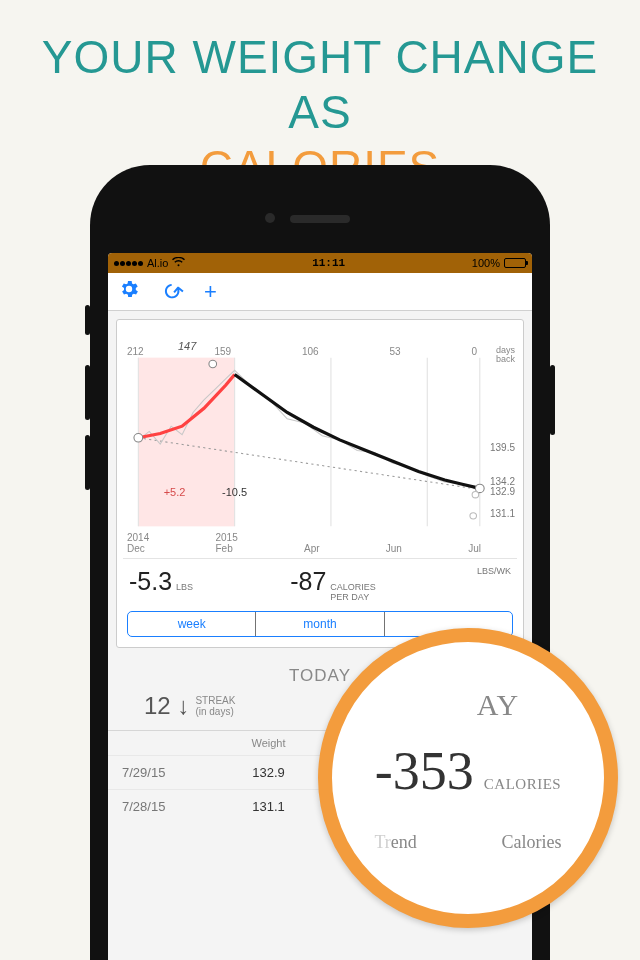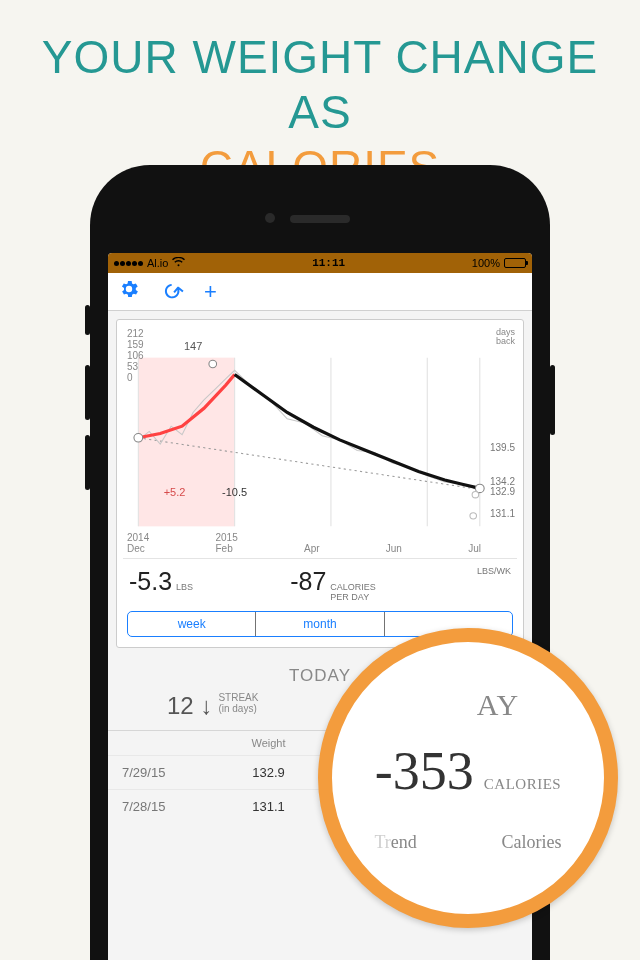--- a/index.html
+++ b/index.html
@@ -86,23 +86,23 @@
   .card {
     margin:8px; background:#fff; border:1px solid #ccc; border-radius:3px;
     padding:6px 6px 10px 6px;
   }
   .chart-box { position:relative; height:232px; }
   .chart-svg { width:100%; height:100%; display:block; }
   .top-ticks, .bot-ticks {
     position:absolute; left:0; right:36px; display:flex; justify-content:space-between;
     font-size:10px; color:#888;
   }
-  .top-ticks { top:2px; padding:0 4px;flex-direction:column; }
+  .top-ticks { top:20px; padding:0 4px; }
   .top-ticks .unit { position:absolute; right:-34px; top:0; font-size:9px; text-align:left; line-height:1; color:#888;}
-  .peak-label { position:absolute; top:14px; left:61px; font-size:11px; color:#555;}
+  .peak-label { position:absolute; top:14px; left:55px; font-size:11px; color:#555;font-style:italic;}
   .bot-dates { position:absolute; bottom:2px; left:4px; right:36px; display:flex; justify-content:space-between; font-size:10px; color:#888; line-height:1.1;}
   .bot-dates span { display:block; }
   .delta-row {
     position:absolute; left:4px; right:36px; top:160px; font-size:11px;
     display:flex;
   }
   .delta-red { color:#d64b4b; width:95px; text-align:center; }
   .delta-black { color:#333; flex:1; text-align:left; }
   .yaxis { position:absolute; right:2px; font-size:10px; color:#777; text-align:left;}
   .y1{top:116px;} .y2{top:150px;} .y3{top:160px;} .y4{top:182px;}
@@ -124,21 +124,21 @@
     line-height:24px; border-right:1px solid #737373;
   }
   .seg div:last-child{border-right:none;}
 
   
   .today-hdr {
     text-align:center; color:#888; font-size:17px; font-weight:300;
     padding:10px 0 6px; letter-spacing:1px;
   }
   .streak-row {
-    display:flex; align-items:flex-start; gap:6px; padding:0 0 10px 59px;
+    display:flex; align-items:center; gap:6px; padding:0 0 10px 36px;
     color:#555;
   }
   .streak-row .num { font-size:24px; font-weight:300;}
   .streak-row .unit { font-size:10px; color:#888; line-height:1.1;}
   .arrow-down::after{content:"↓";}
 
   table.tbl {
     width:100%; font-size:11px; color:#666; border-collapse:collapse;
     border-top:1px solid #d6d6d6;
   }

